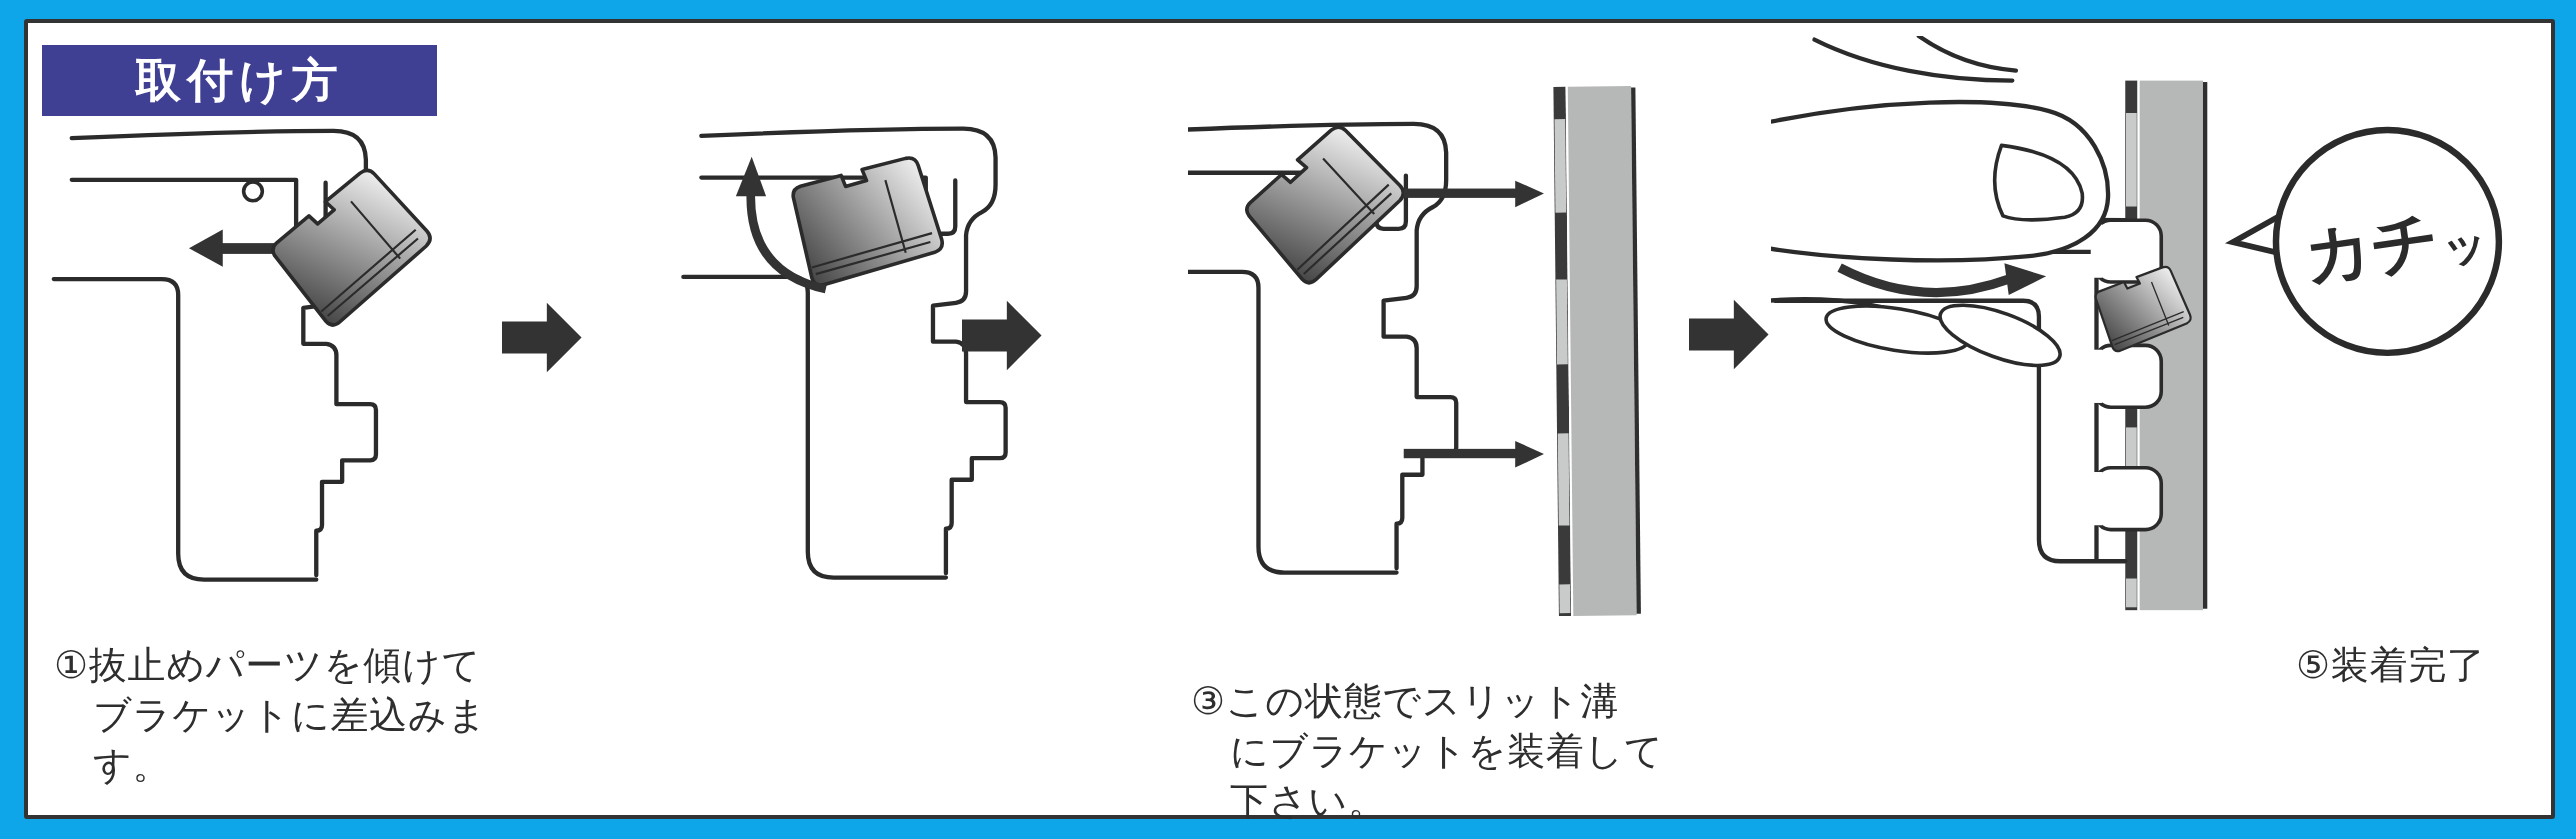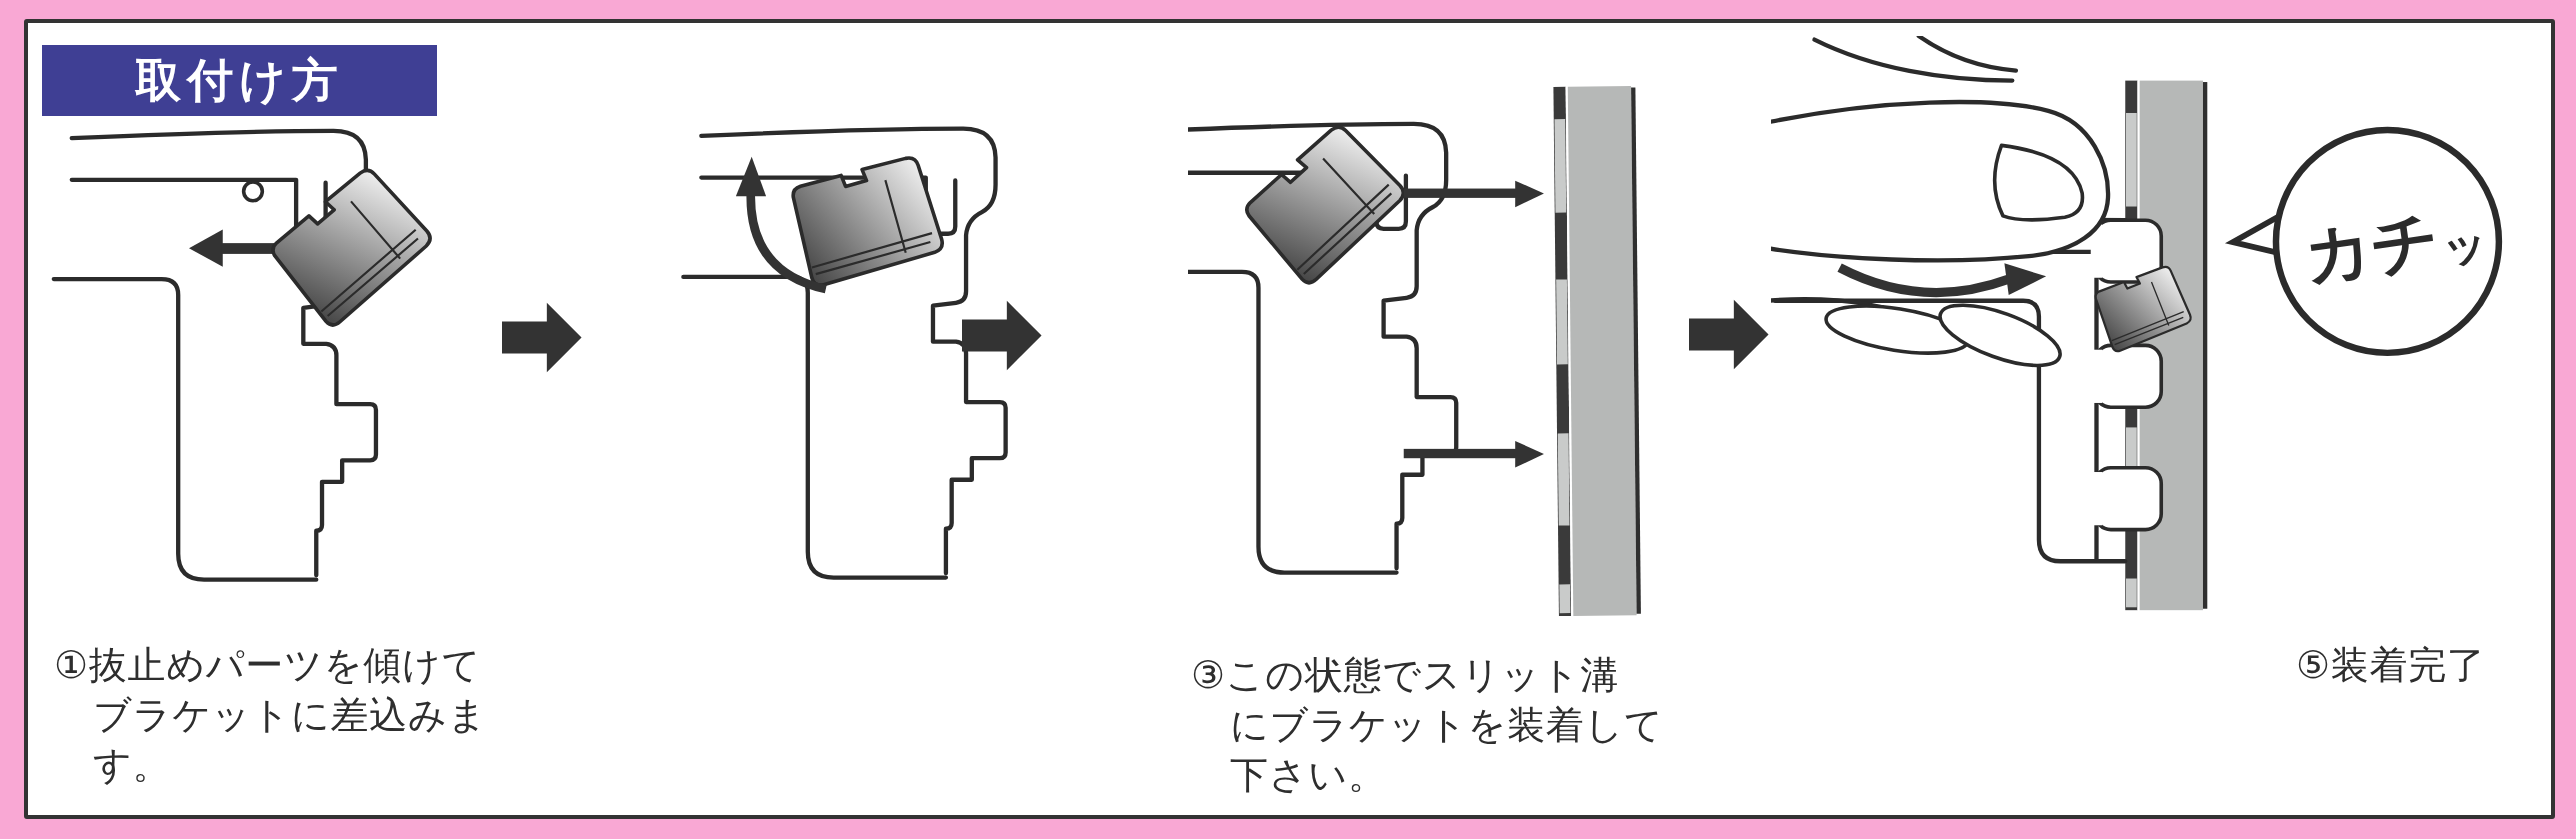--- a/index.html
+++ b/index.html
@@ -1,17 +1,17 @@
 <!DOCTYPE html>
 <html style="font-size:11.5px"><head>
 <meta charset="utf-8">
 <style>
   html,body{margin:0;padding:0;background:#fff;}
   body{font-family:"Liberation Sans","DejaVu Sans",sans-serif;}
-  .stage{position:relative;width:2576px;height:839px;background:#f9a8d4;overflow:hidden;}
+  .stage{position:relative;width:2576px;height:839px;background:#0ea5e9;overflow:hidden;}
   .frame{position:absolute;left:24px;top:18.7px;width:2523px;height:792px;
          border:4.3px solid #333;border-radius:2.9px;background:#fff;}
   .banner{position:absolute;left:42px;top:45px;width:395px;height:71px;background:#3f3f94;
           display:flex;align-items:center;justify-content:center;}
   .banner .ttl{color:#fff;font-size:46px;font-weight:bold;letter-spacing:5.8px;}
   .caption{position:absolute;font-size:38px;line-height:1.32;color:#2e2e2e;
            padding-left:39px;text-indent:-39px;white-space:pre-line;letter-spacing:0.7px;margin-top:12px;}
   .diag{position:absolute;}
   .barrow{position:absolute;width:81px;height:81px;}
   svg{display:block;}
@@ -161,19 +161,19 @@
   <svg class="barrow" style="left:962px;top:295px" viewBox="0 0 112 112">
       <use href="#barrow"></use>
     </svg>
   <svg class="barrow" style="left:1689px;top:294px" viewBox="0 0 112 112">
       <use href="#barrow"></use>
     </svg>
 
   <div class="caption" style="left:54px;top:628px;width:475px">①抜止めパーツを傾けて
 ブラケットに差込みま
 す。</div>
-  <div class="caption" style="left:1191px;top:638px;width:489px">③この状態でスリット溝
+  <div class="caption" style="left:1191px;top:664px;width:489px">③この状態でスリット溝
 にブラケットを装着して
 下さい。</div>
   <div class="caption" style="left:2296px;top:628px;width:259px">⑤装着完了</div>
 
 </div>
 
 
 </body></html>

